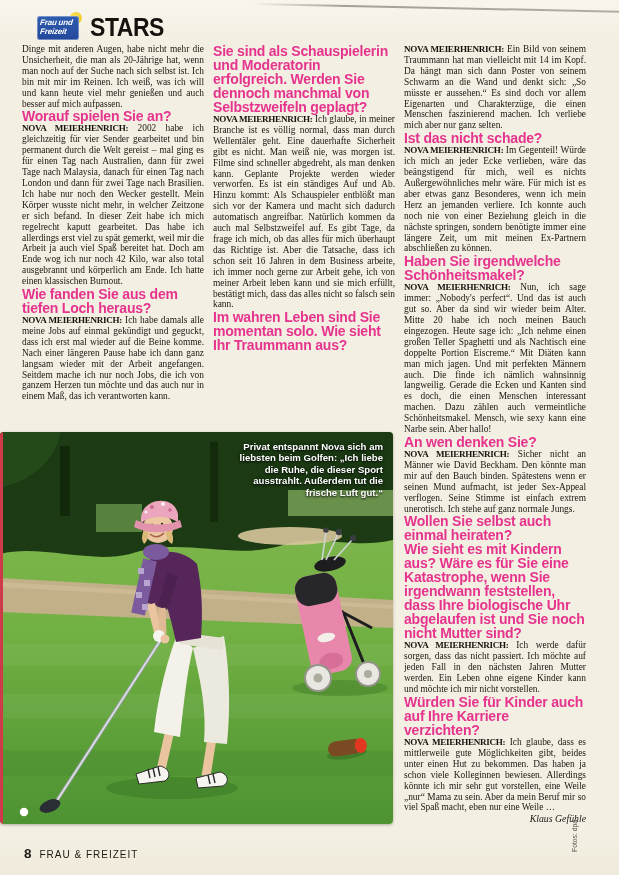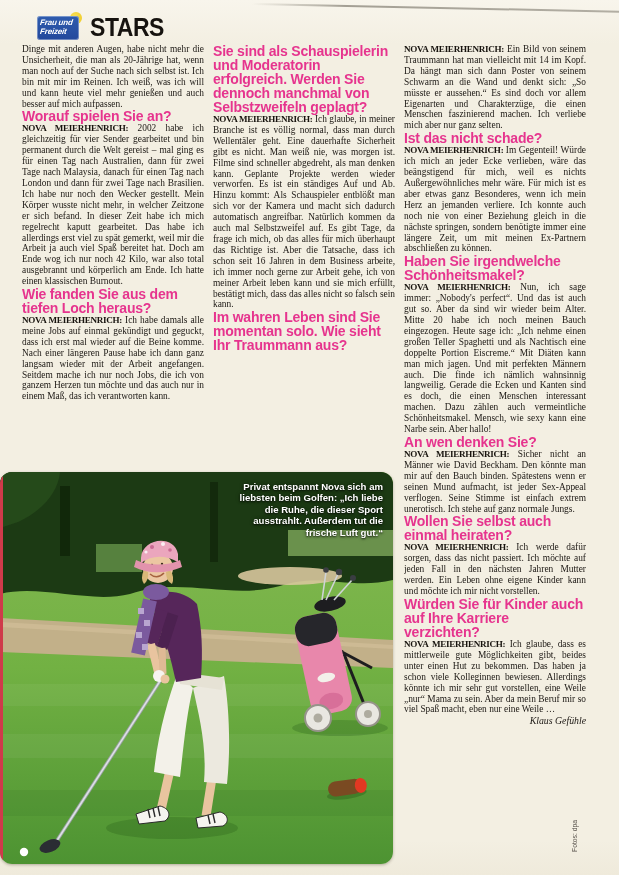--- a/index.html
+++ b/index.html
@@ -42,22 +42,22 @@
   .q {
     font-family:"Liberation Sans", sans-serif; font-weight:bold; color:#e6348e;
     font-size:14px; line-height:14px; text-align:left; letter-spacing:-0.2px;
   }
   .speaker {
     font-family:Liberation Serif, serif; font-weight:bold; font-size:9.1px;
     letter-spacing:-0.3px; color:#17130e;
   }
   .byline { text-align:right; font-style:italic; font-size:9.8px; padding-top:1px; }
   .photo {
-    position:absolute; left:0; top:472px; width:393px; height:392px;
-    border-radius:12px; overflow:hidden; z-index:2;
+    position:absolute; left:0; top:432px; width:393px; height:392px;
+    border-radius:4px; overflow:hidden; z-index:2;
     box-shadow:0 1px 3px rgba(60,50,30,.35);
   }
   .photo svg { display:block; }
   .edge-strip { position:absolute; left:0; top:0; width:3px; height:100%;
                 background:#cf3a4a; z-index:4; }
   .caption {
     position:absolute; top:9px; right:10px; width:158px; z-index:3;
     text-align:right; color:#ffffff;
     font-family:"Liberation Sans", sans-serif; font-weight:bold;
     font-size:9.6px; line-height:11.4px;
@@ -106,20 +106,21 @@
       </div>
     <div class="col col-3">
         <p class="a"><b class="speaker">NOVA MEIERHENRICH:</b> Ein Bild von seinem Traummann hat man vielleicht mit 14 im Kopf. Da hängt man sich dann Poster von seinem Schwarm an die Wand und denkt sich: „So müsste er aussehen.“ Es sind doch vor allem Eigenarten und Charakterzüge, die einen Menschen faszinierend machen. Ich verliebe mich aber nur ganz selten.</p>
         <p class="q">Ist das nicht schade?</p>
         <p class="a"><b class="speaker">NOVA MEIERHENRICH:</b> Im Gegenteil! Würde ich mich an jeder Ecke verlieben, wäre das beängstigend für mich, weil es nichts Außergewöhnliches mehr wäre. Für mich ist es aber etwas ganz Besonderes, wenn ich mein Herz an jemanden verliere. Ich konnte auch noch nie von einer Beziehung gleich in die nächste springen, sondern benötigte immer eine längere Zeit, um mit meinen Ex-Partnern abschließen zu können.</p>
         <p class="q">Haben Sie irgendwelche Schönheitsmakel?</p>
         <p class="a"><b class="speaker">NOVA MEIERHENRICH:</b> Nun, ich sage immer: „Nobody's perfect“. Und das ist auch gut so. Aber da sind wir wieder beim Alter. Mitte 20 habe ich noch meinen Bauch eingezogen. Heute sage ich: „Ich nehme einen großen Teller Spaghetti und als Nachtisch eine doppelte Portion Eiscreme.“ Mit Diäten kann man mich jagen. Und mit perfekten Männern auch. Die finde ich nämlich wahnsinnig langweilig. Gerade die Ecken und Kanten sind es doch, die einen Menschen interessant machen. Dazu zählen auch vermeintliche Schönheitsmakel. Mensch, wie sexy kann eine Narbe sein. Aber hallo!</p>
         <p class="q">An wen denken Sie?</p>
         <p class="a"><b class="speaker">NOVA MEIERHENRICH:</b> Sicher nicht an Männer wie David Beckham. Den könnte man mir auf den Bauch binden. Spätestens wenn er seinen Mund aufmacht, ist jeder Sex-Appeal verflogen. Seine Stimme ist einfach extrem unerotisch. Ich stehe auf ganz normale Jungs.</p>
         <p class="q">Wollen Sie selbst auch einmal heiraten?</p>
+        <p class="q">Wie sieht es mit Kindern aus? Wäre es für Sie eine Katastrophe, wenn Sie irgendwann feststellen, dass Ihre biologische Uhr abgelaufen ist und Sie noch nicht Mutter sind?</p>
         <p class="a"><b class="speaker">NOVA MEIERHENRICH:</b> Ich werde dafür sorgen, dass das nicht passiert. Ich möchte auf jeden Fall in den nächsten Jahren Mutter werden. Ein Leben ohne eigene Kinder kann und möchte ich mir nicht vorstellen.</p>
         <p class="q">Würden Sie für Kinder auch auf Ihre Karriere verzichten?</p>
         <p class="a"><b class="speaker">NOVA MEIERHENRICH:</b> Ich glaube, dass es mittlerweile gute Möglichkeiten gibt, beides unter einen Hut zu bekommen. Das haben ja schon viele Kolleginnen bewiesen. Allerdings könnte ich mir sehr gut vorstellen, eine Weile „nur“ Mama zu sein. Aber da mein Beruf mir so viel Spaß macht, eben nur eine Weile …</p>
         <p class="byline">Klaus Gefühle</p>
       </div>
   </div>
 
   <div class="photo">
     <svg width="393" height="392" viewBox="0 0 393 392">
       <defs>

